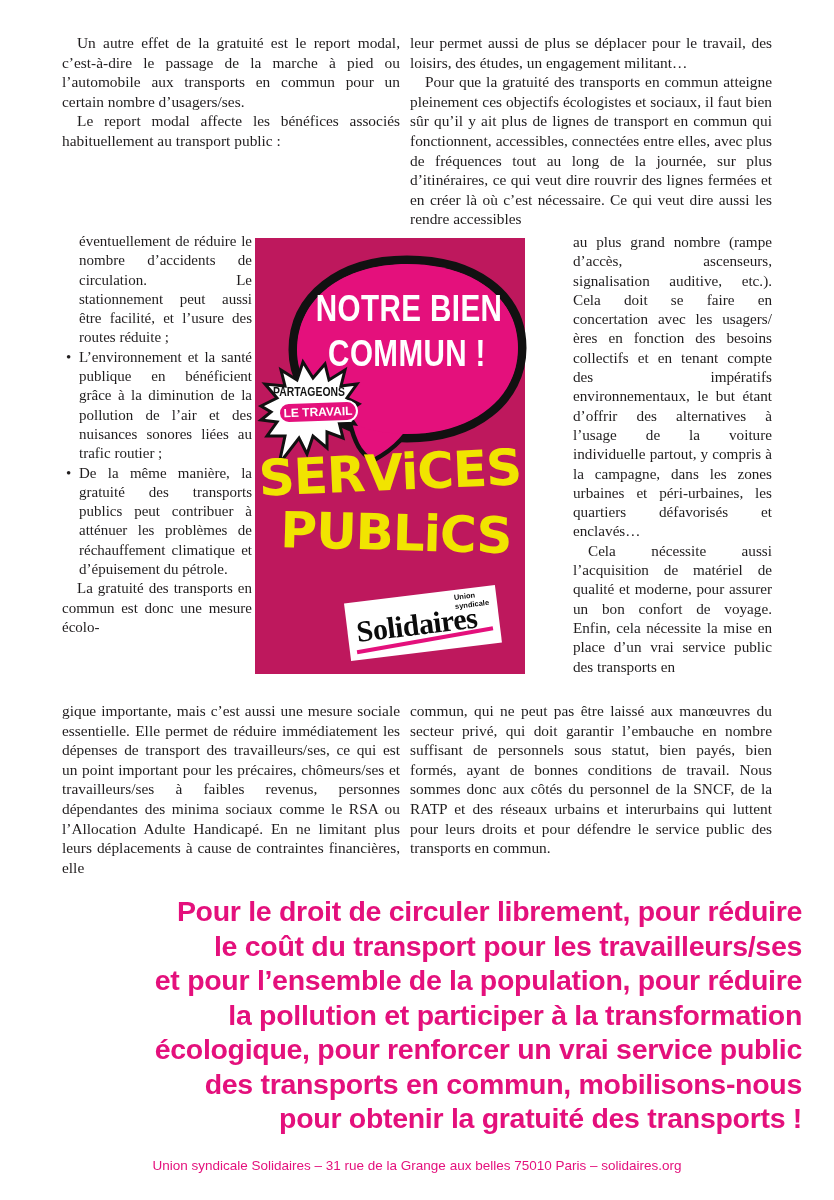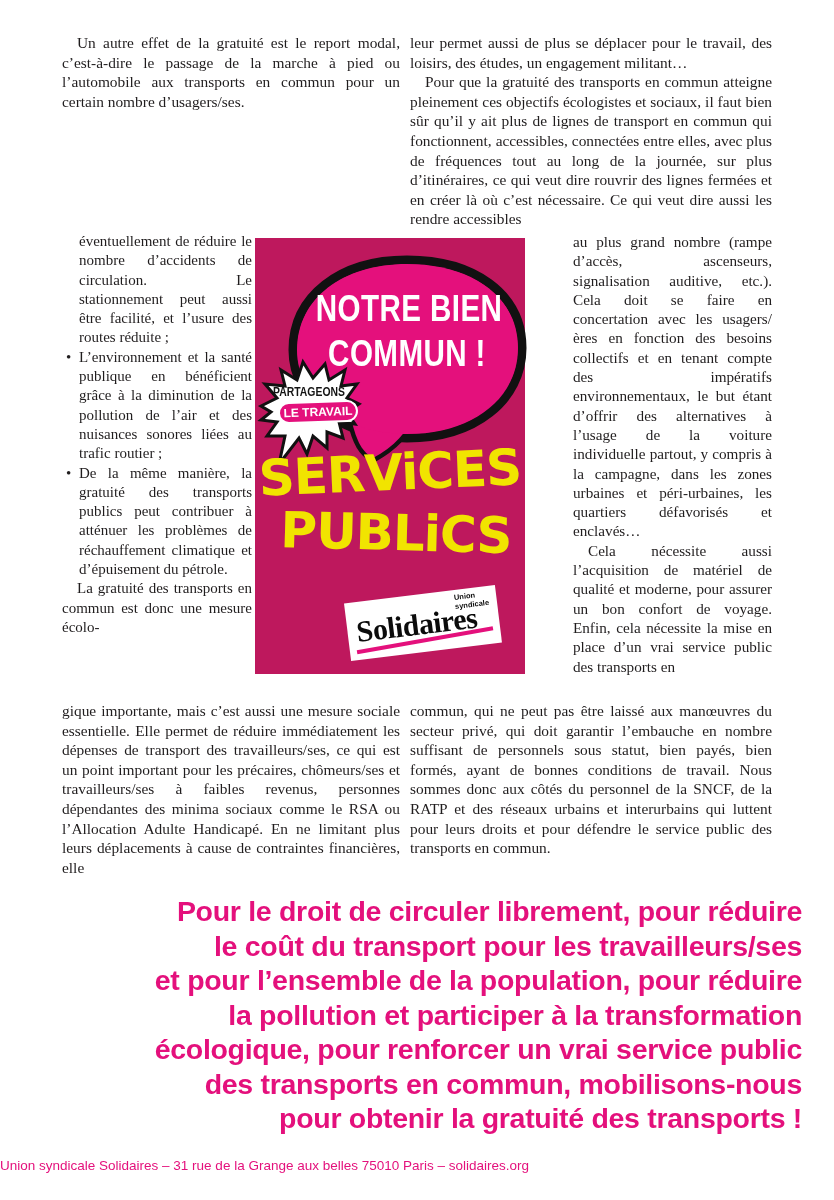--- a/index.html
+++ b/index.html
@@ -49,30 +49,31 @@
   .logo-line{position:absolute;left:7px;bottom:6px;width:138px;height:4px;background:#E4107C;
       transform:rotate(-3deg);transform-origin:left center;}
 
   
   #slogan{position:absolute;left:32px;top:894px;width:770px;text-align:right;
       font-family:"Liberation Sans",sans-serif;font-weight:700;font-size:28.5px;
       line-height:34.5px;color:#E4107C;letter-spacing:-0.3px;}
   #slogan div{white-space:nowrap;}
 
   
-  #footer{position:absolute;left:0;top:1158px;width:834px;text-align:left;
+  #footer{position:absolute;left:0;top:1158px;width:834px;text-align:center;
       font-family:"Liberation Sans",sans-serif;font-size:13.5px;color:#E4107C;white-space:nowrap;}
 </style>
 </head>
 <body>
 
 <div class="page">
 
   <div class="tb clip" id="left-top">
     <p class="ind">Un autre effet de la gratuité est le report modal, c’est-à-dire le passage de la marche à pied ou l’automobile aux transports en commun pour un certain nombre d’usagers/ses.</p>
+    <p class="ind">Le report modal affecte les bénéfices associés habituellement au transport public :</p>
   </div>
 
   <div class="tb clip" id="left-mid">
     <p style="padding-left:17px;">éventuellement de réduire le nombre d’accidents de circulation. Le stationnement peut aussi être facilité, et l’usure des routes réduite ;</p>
     <p class="bullet">L’environnement et la santé publique en bénéficient grâce à la diminution de la pollution de l’air et des nuisances sonores liées au trafic routier ;</p>
     <p class="bullet">De la même manière, la gratuité des transports publics peut contribuer à atténuer les problèmes de réchauffement climatique et d’épuisement du pétrole.</p>
     <p class="ind">La gratuité des transports en commun est donc une mesure écolo-</p>
   </div>
 
   <div class="tb" id="left-bottom">

